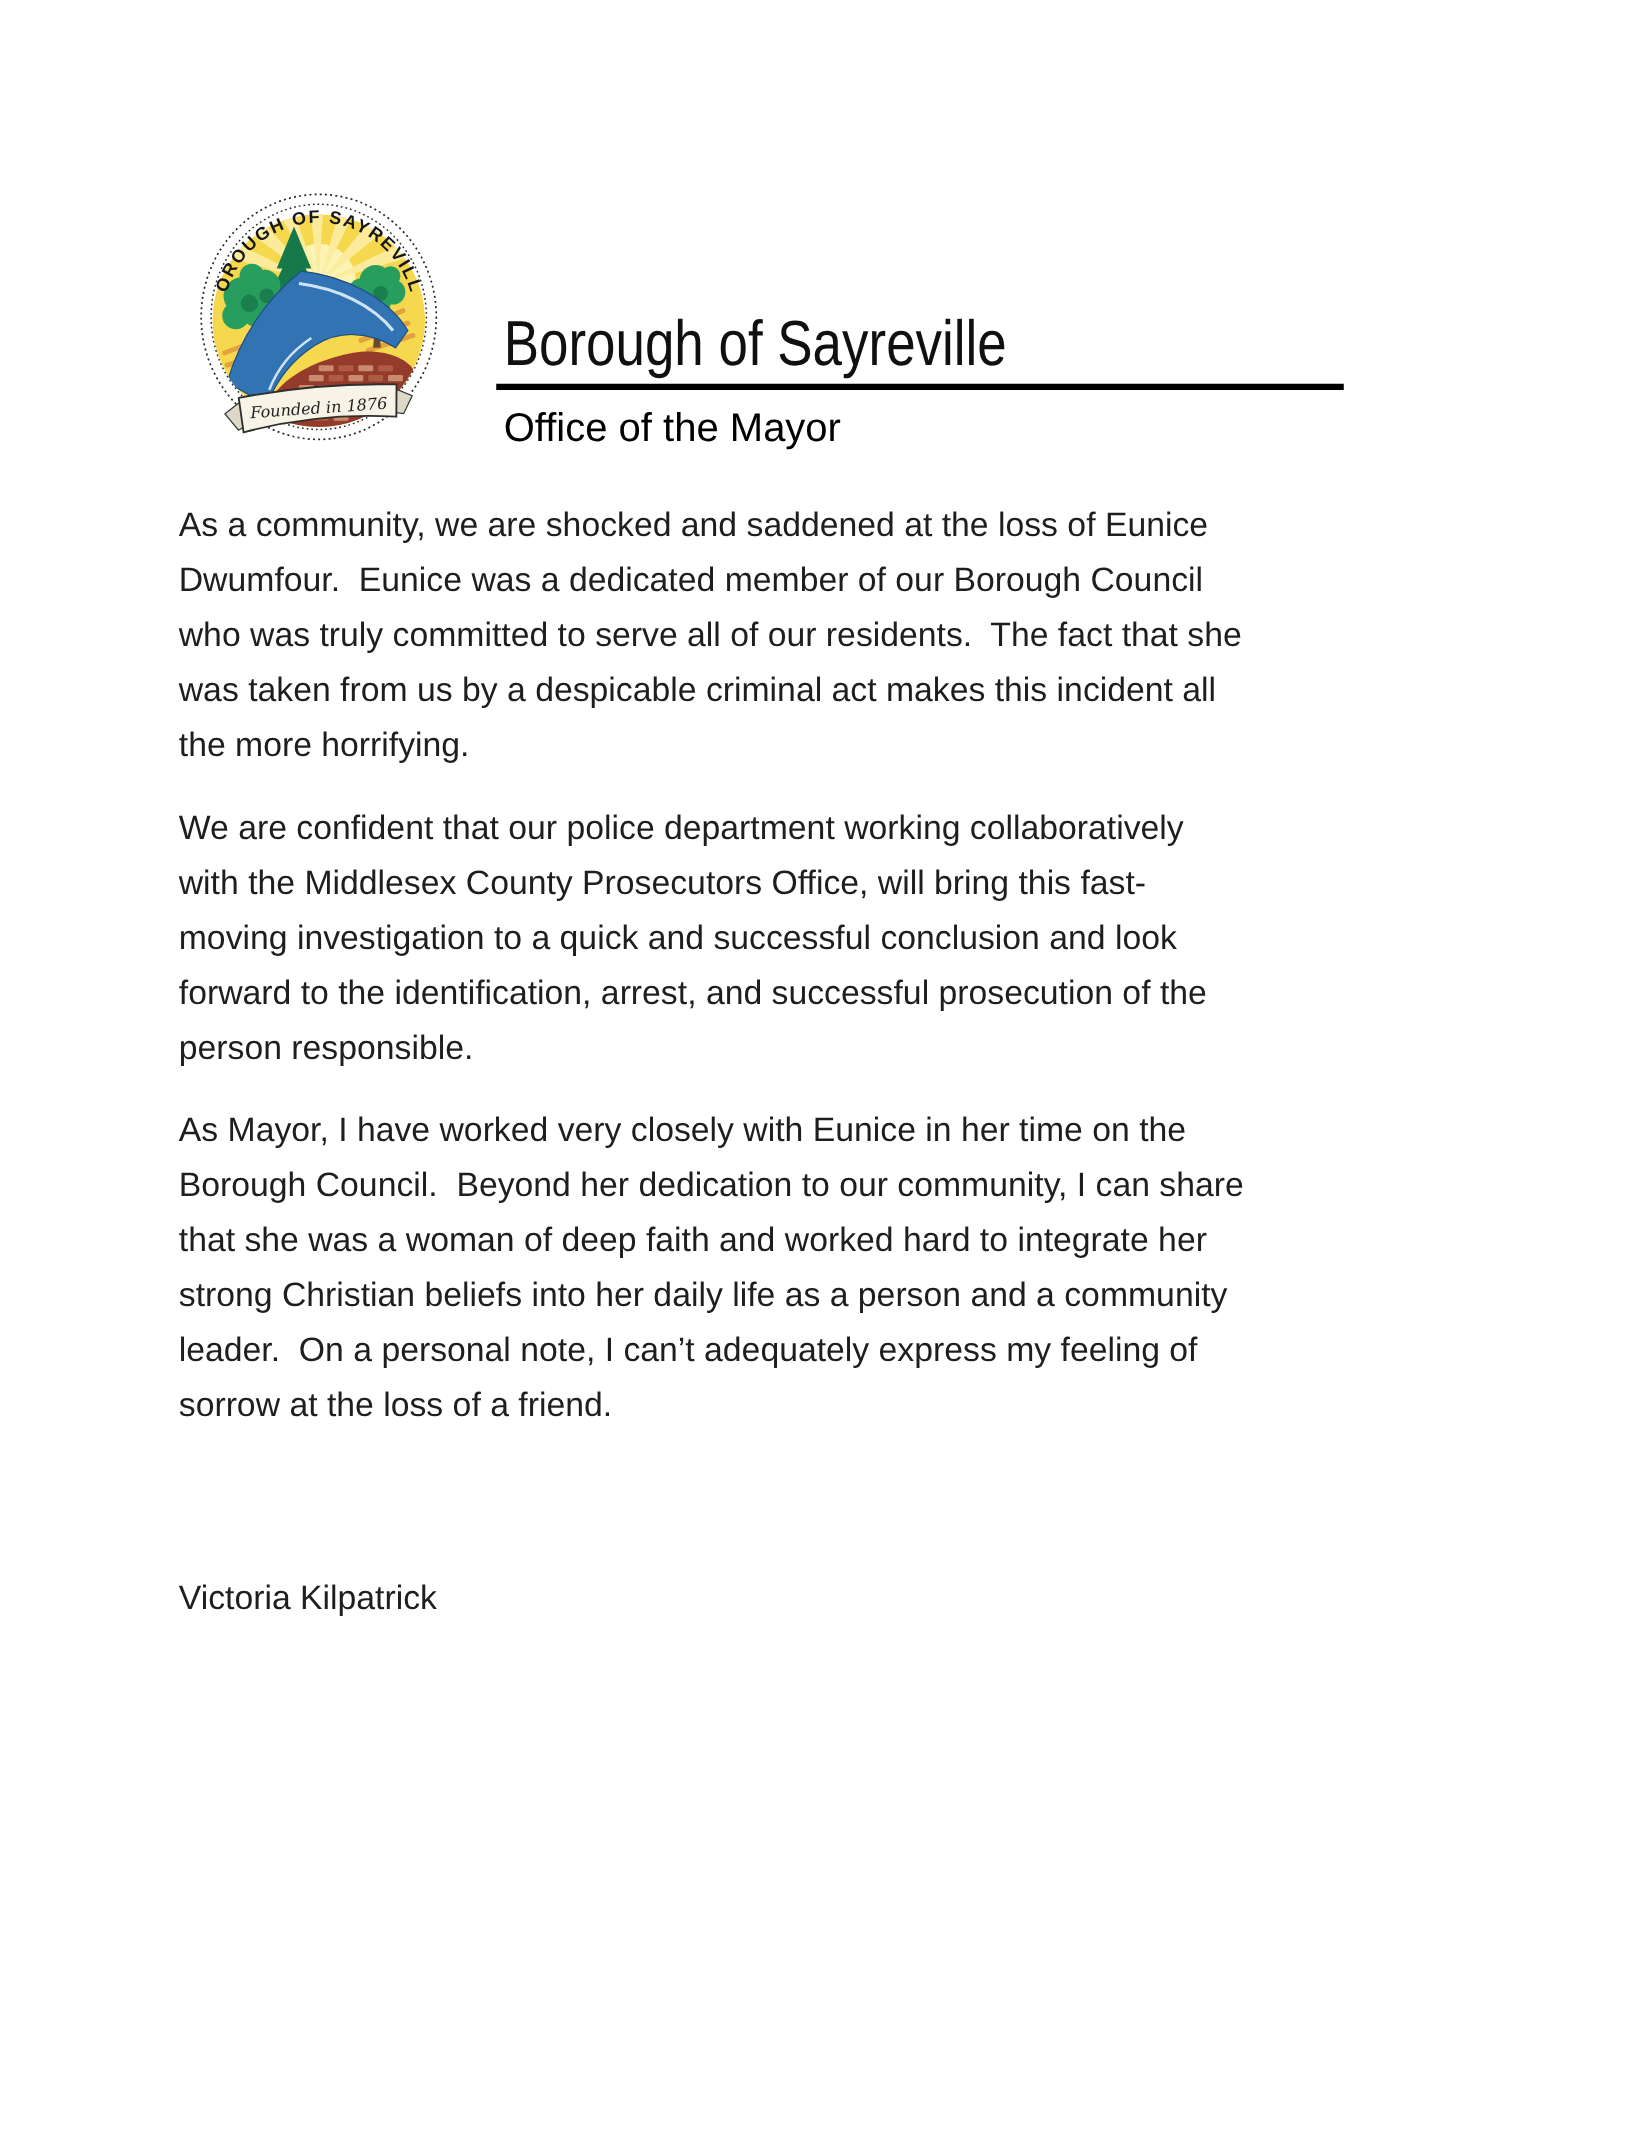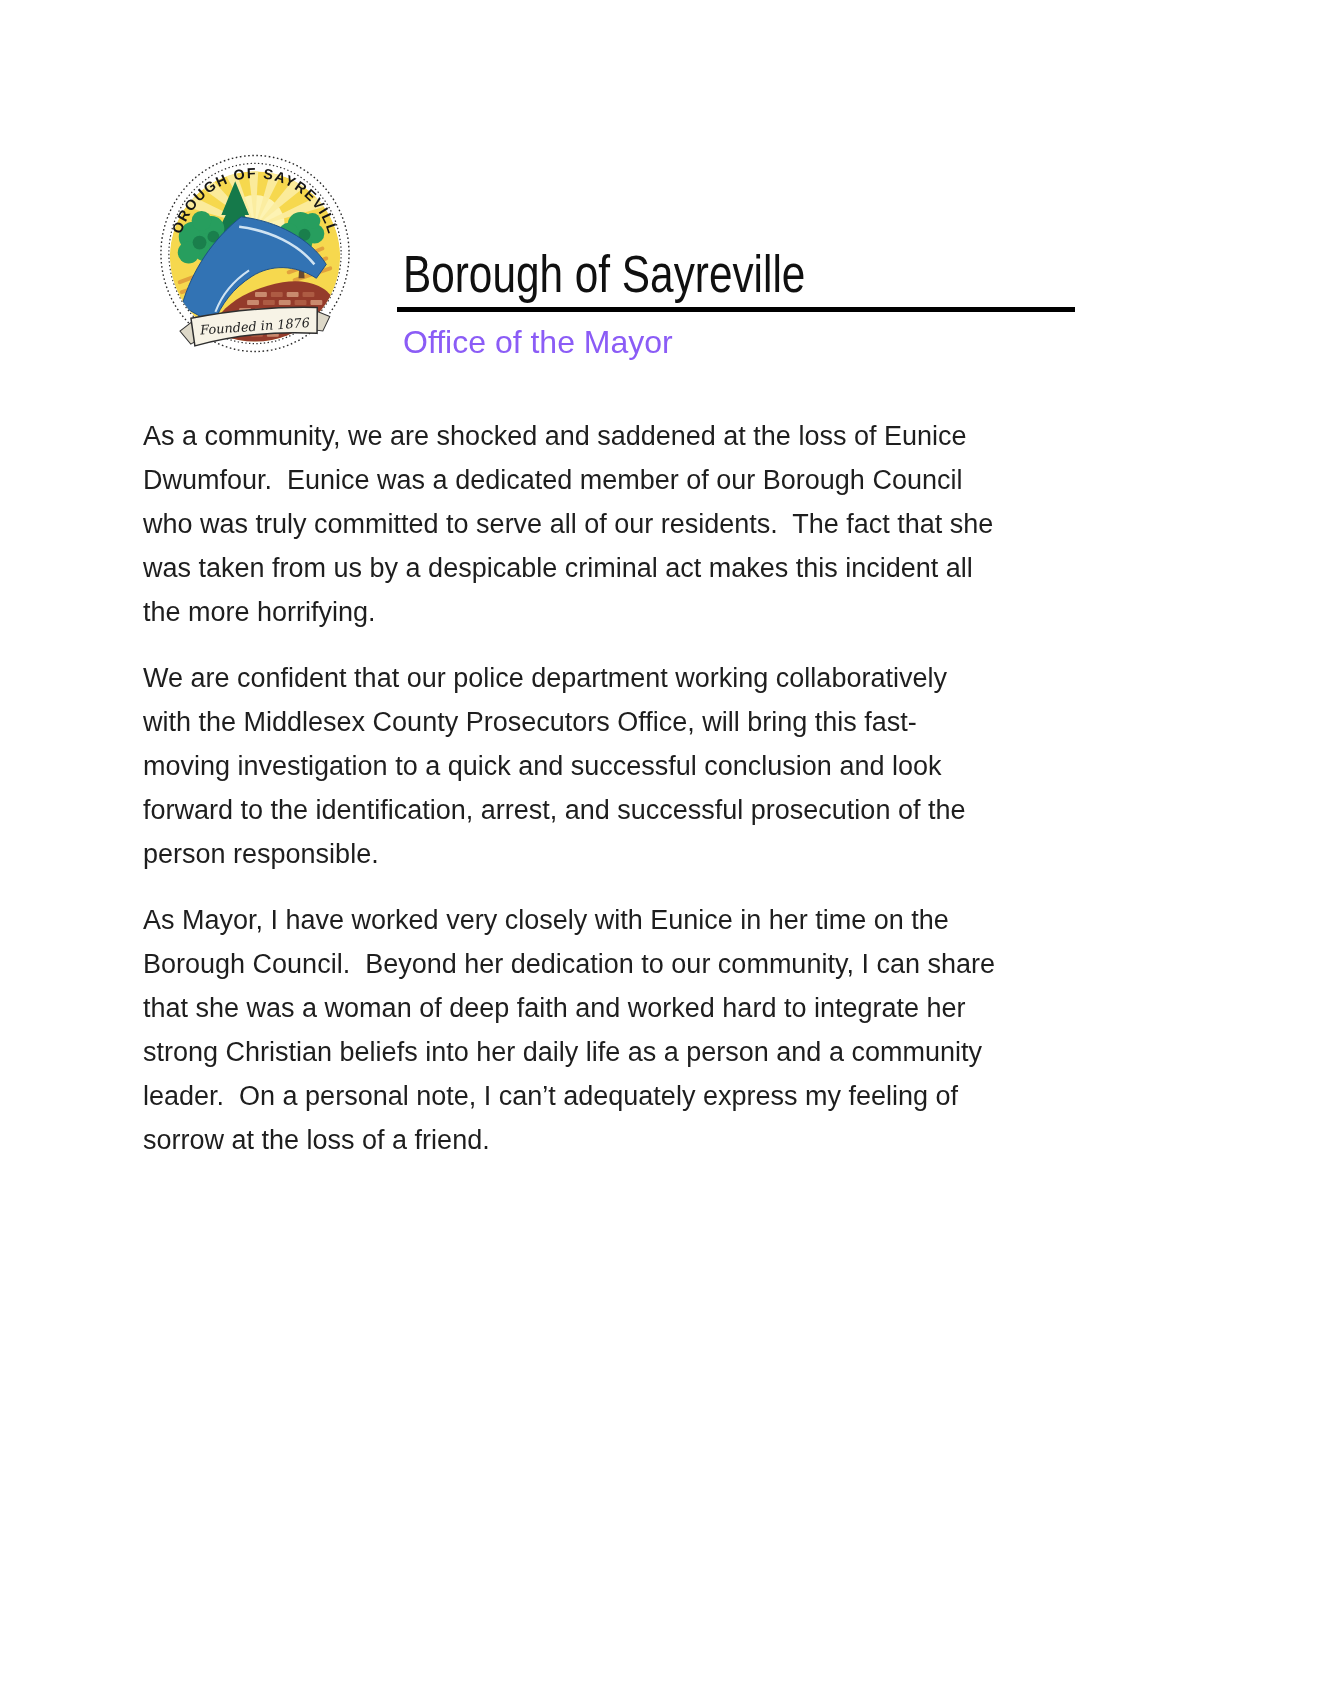--- a/index.html
+++ b/index.html
@@ -16,30 +16,30 @@
   
   .masthead{position:absolute;left:397px;top:247px;}
   .org-title{
     font-size:51px;line-height:56px;color:#101010;white-space:pre;
     display:inline-block;transform:scaleX(0.83);transform-origin:0 50%;
     margin-left:6px;letter-spacing:0;
   }
   .title-rule{margin-top:4px;height:5px;width:678px;background:#000;}
   .office{
     margin-top:10px;margin-left:6px;font-size:32px;line-height:40px;
-    color:#8b5cf6;white-space:pre;
+    color:#000000;white-space:pre;
   }
 
   
   .letter{
     position:absolute;left:143px;top:398px;width:1100px;
     font-size:27px;line-height:44px;color:#1e1e1e;
   }
   .date-line{white-space:pre;padding-left:709px;margin:0 0 44px 0;}
-  .letter p{margin:16px 0 22px 0;white-space:pre;}
+  .letter p{margin:0 0 22px 0;white-space:pre;}
   .signature{white-space:pre;margin:0;}
 </style>
 </head>
 <body>
 
 <div class="page">
 
   <svg class="seal" viewBox="0 0 200 206" xmlns="http://www.w3.org/2000/svg">
     <defs>
       <clipPath id="sceneClip">
@@ -173,16 +173,17 @@
 moving investigation to a quick and successful conclusion and look
 forward to the identification, arrest, and successful prosecution of the
 person responsible.</p>
     <p>As Mayor, I have worked very closely with Eunice in her time on the
 Borough Council.  Beyond her dedication to our community, I can share
 that she was a woman of deep faith and worked hard to integrate her
 strong Christian beliefs into her daily life as a person and a community
 leader.  On a personal note, I can’t adequately express my feeling of
 sorrow at the loss of a friend.</p>
     <div class="signature">
+      <div>Victoria Kilpatrick</div>
     </div>
   </div>
 
 </div>
 
 </body></html>

